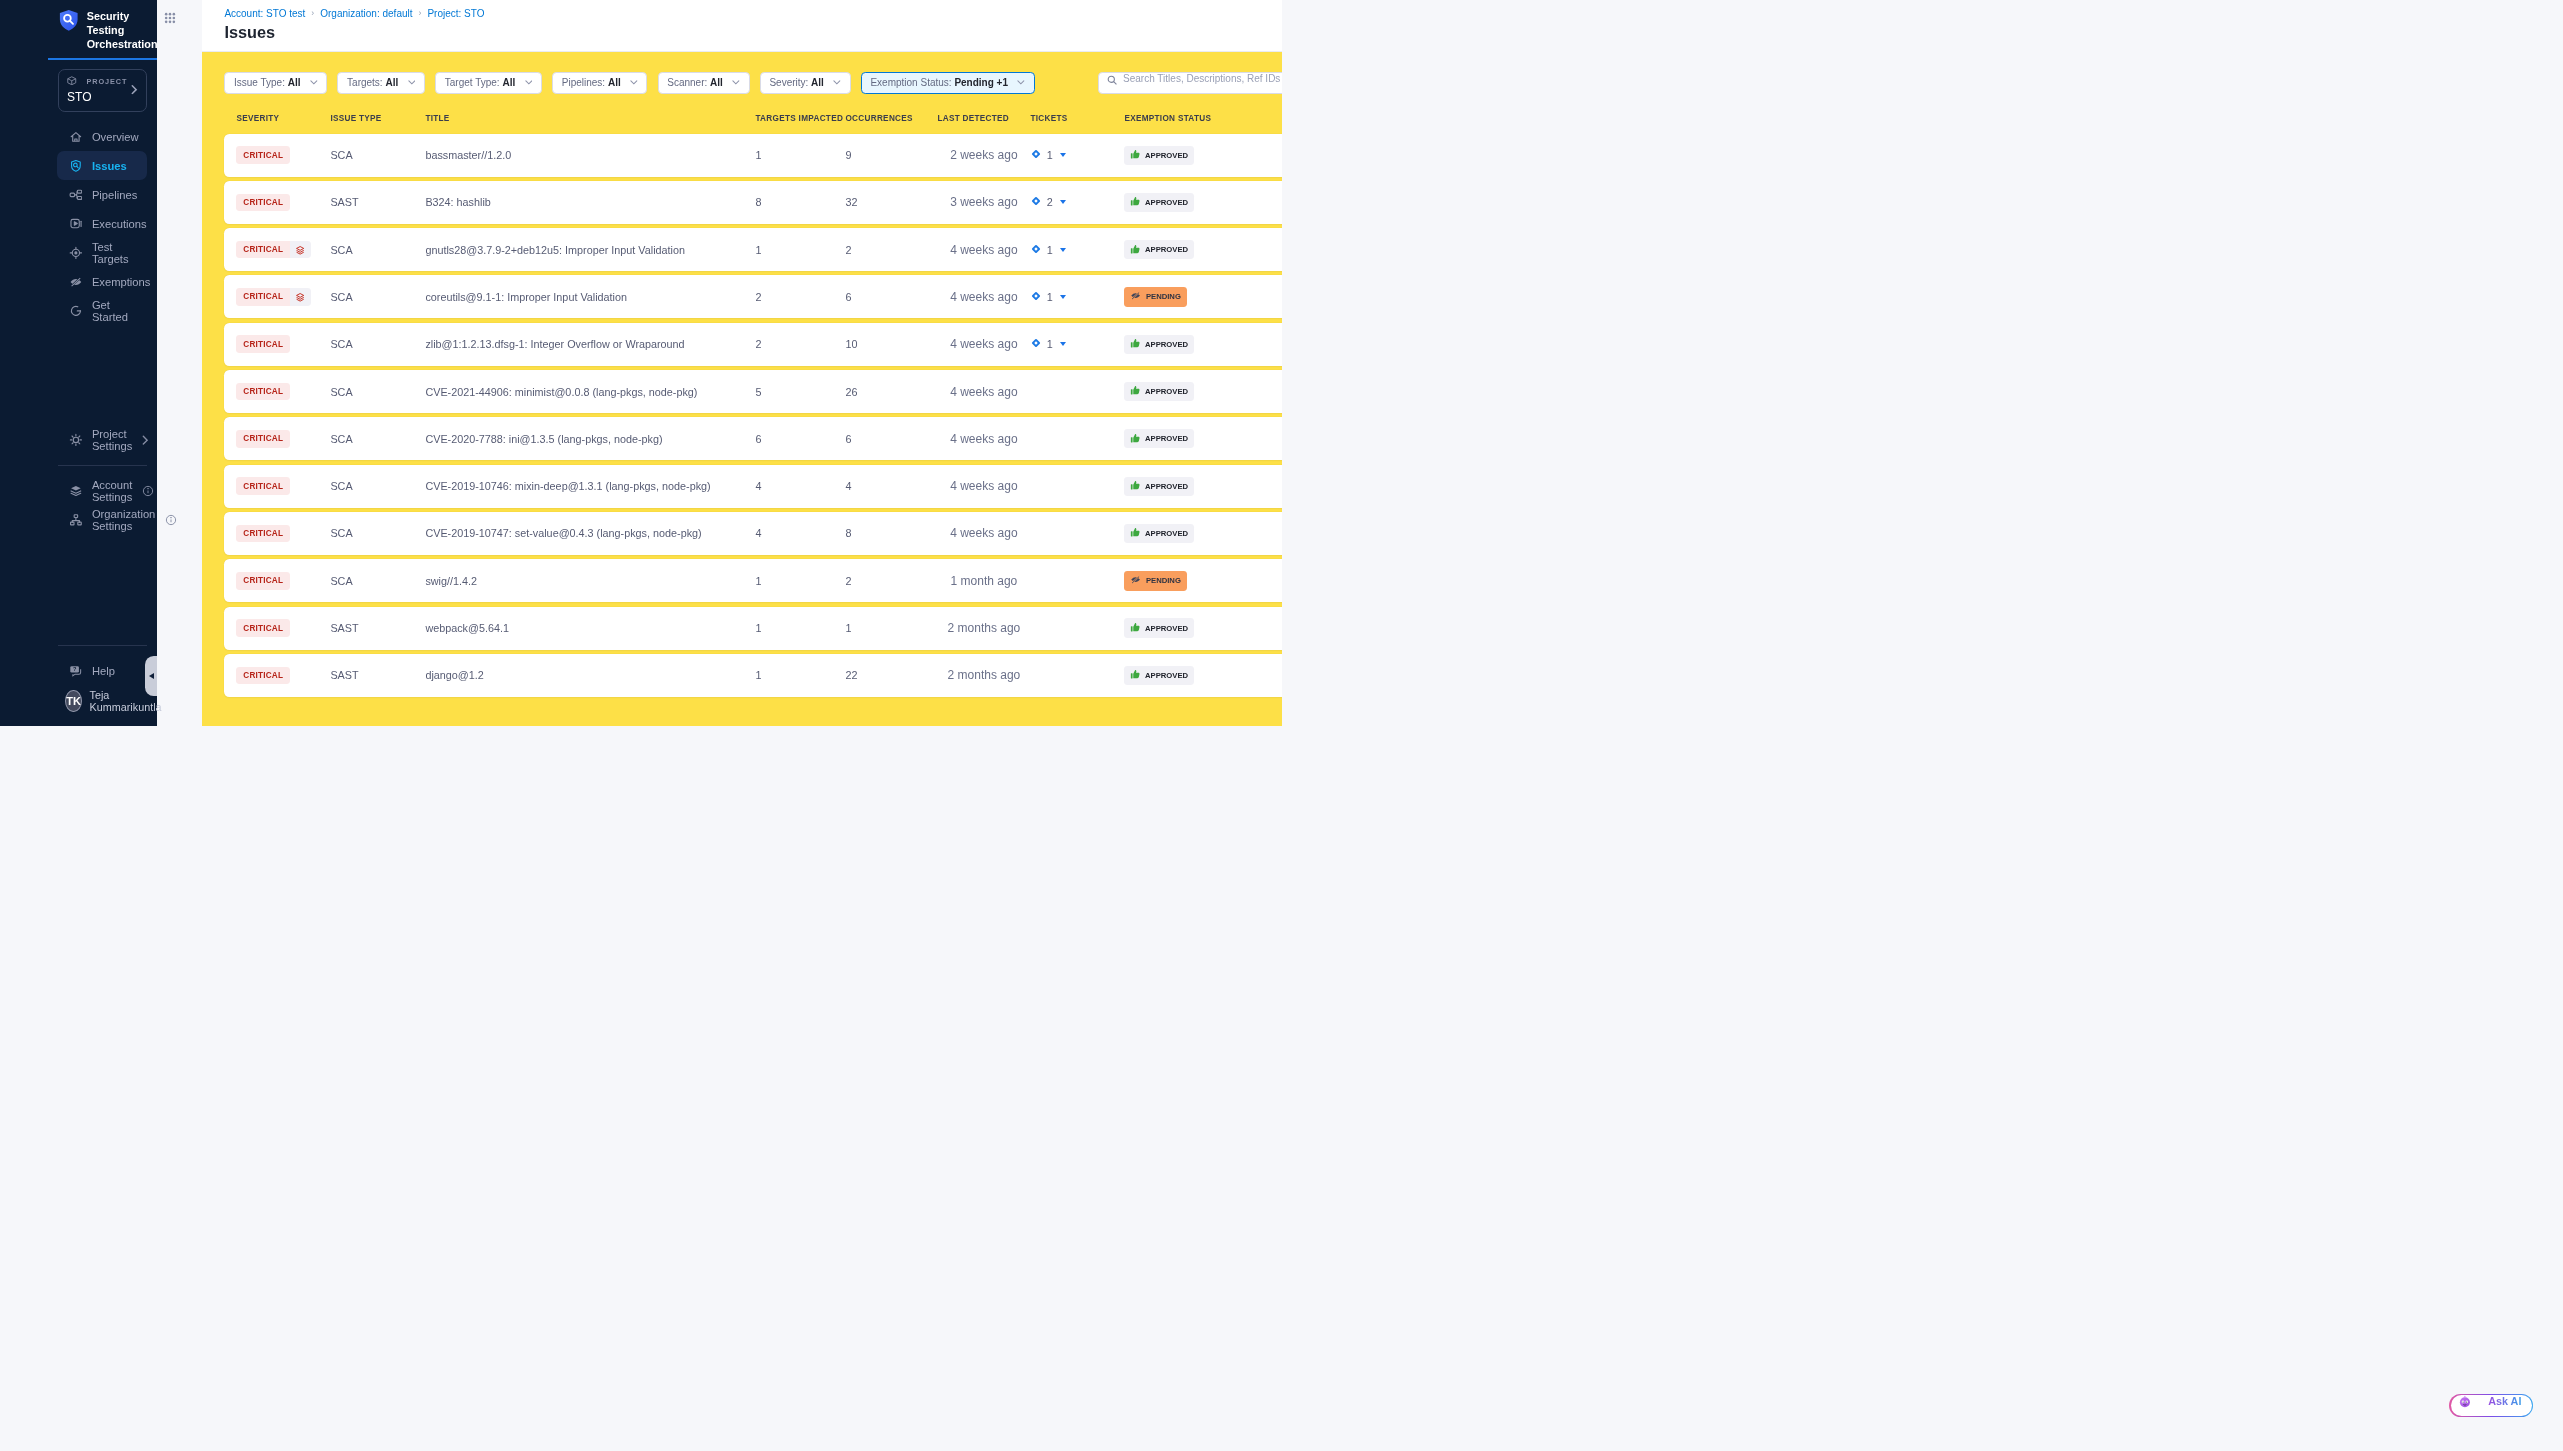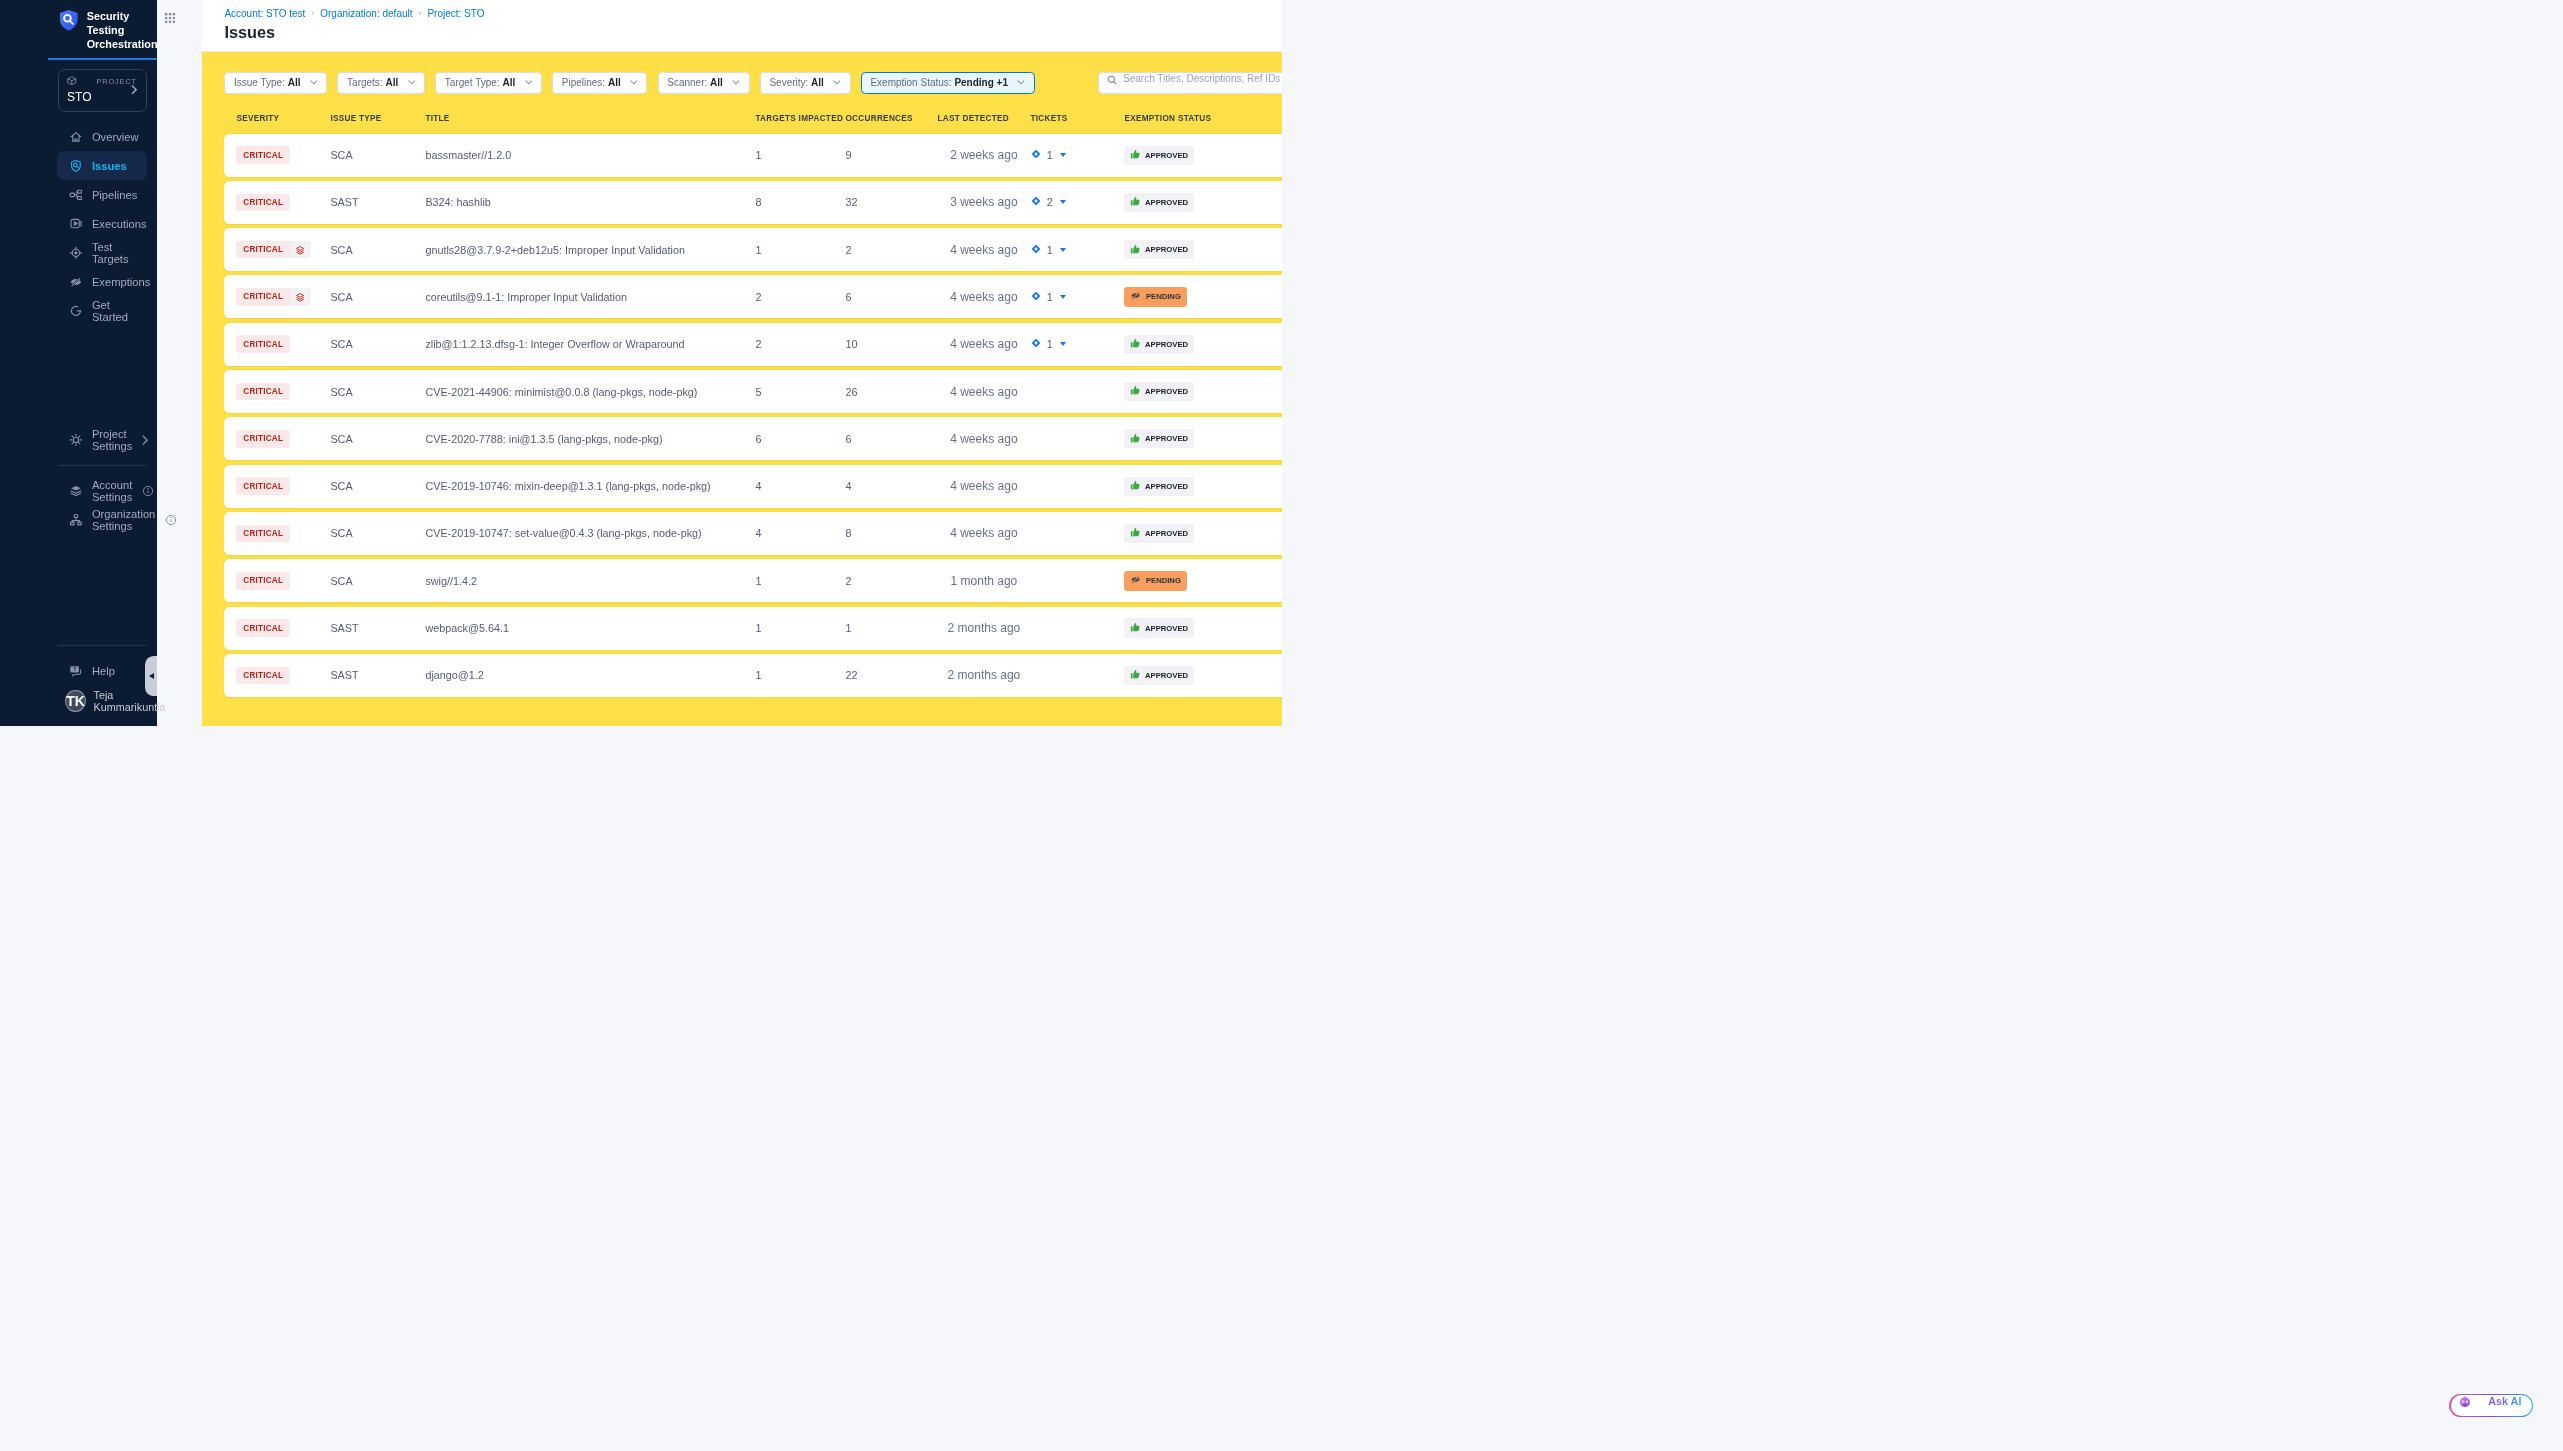--- a/index.html
+++ b/index.html
@@ -9,40 +9,40 @@
 
   
   .sidebar { position:relative; width:157px; min-width:157px; height:100%;
     background:#0B1B32; display:flex; flex-direction:column; color:#A3A9BF;padding-left:48px; }
   .logo-row { display:flex; align-items:flex-start; gap:6.9px; padding:8.6px 8.6px 6.9px 10.3px; }
   .app-title { color:#fff; font-weight:700; font-size:10.8px; line-height:1.3; flex:1; }
   .grid-icon { margin-top:3.4px; cursor:pointer; }
   .logo-underline { height:2.6px; background:#1C76E3; width:100%; }
   .project-card { margin:8.6px 10.3px 0 9.5px; border:0.9px solid #32405C; border-radius:6.9px;
     padding:6px 8.6px 6.9px 8.6px; position:relative; cursor:pointer; }
-  .proj-top { display:flex; align-items:center; gap:20px; color:#8A91A8;
-    font-size:7.3px; font-weight:400; letter-spacing:0.9px; }
+  .proj-top { display:flex; align-items:center; gap:10px; color:#8A91A8;
+    font-size:7.3px; font-weight:700; letter-spacing:0.9px; }
   .proj-name { color:#fff; font-size:12px; margin-top:2.6px; }
   .proj-chev { position:absolute; right:7.7px; top:50%; transform:translateY(-50%); color:#9AA1B8; }
 
   .nav { margin-top:10.3px; display:flex; flex-direction:column; }
   .nav-item { display:flex; align-items:center; gap:9.5px; height:29px;
     margin:0 10.3px 0 8.6px; padding:0 5.2px 0 12px; font-size:11.2px; color:#A3A9BF;
     border-radius:6.9px; cursor:pointer; }
   .nav-item .nicon { display:flex; width:13.8px; height:13.8px; color:#8A91A6; }
   .nav-item.active { background:#17294A; color:#18B4F2; font-weight:700; }
   .nav-item.active .nicon { color:#18B4F2; }
   .nav-item .trail { margin-left:auto; color:#868DA4; display:flex; }
   .side-divider { height:0.9px; background:#27344E; margin:10.3px 10.3px; }
   .spacer { flex:1; }
   .sec-group { display:flex; flex-direction:column; }
   .user-row { display:flex; align-items:center; gap:7.7px; height:29px; margin:1.7px 10.3px 10.3px 8.6px;
     padding:0 5.2px 0 8.6px; cursor:pointer; }
   .avatar { width:22.4px; height:22.4px; border-radius:50%; background:#434A5E; border:0.9px solid #8E94A8;
-    color:#fff; font-size:14px; font-weight:700; display:flex; align-items:center; justify-content:center; }
+    color:#fff; font-size:11px; font-weight:700; display:flex; align-items:center; justify-content:center; }
   .user-name { color:#C6CBDA; font-size:10.8px; }
   .collapse-handle { position:absolute; left:145px; top:656px; width:12px; height:40px;
     background:#C9CDD9; border-radius:8.6px 0 0 8.6px; display:flex; align-items:center;
     justify-content:center; cursor:pointer; z-index:5; }
   .collapse-handle .tri { width:0; height:0; border-top:3.9px solid transparent;
     border-bottom:3.9px solid transparent; border-right:5.2px solid #10203A; }
 
   
   .main { flex:1; display:flex; flex-direction:column; height:100%; position:relative;padding-left:45px; }
   .page-header { background:#fff; padding:7.7px 17px 8.6px 22.4px; border-bottom:0.9px solid #EAECF2; }

